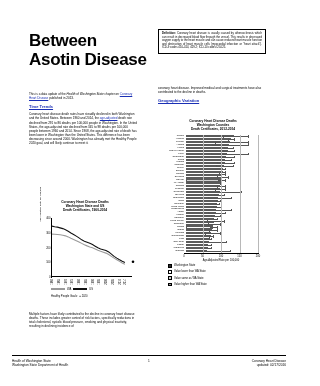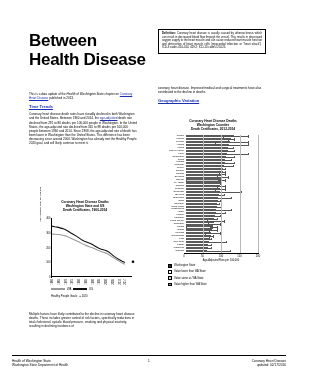--- a/index.html
+++ b/index.html
@@ -98,21 +98,21 @@
   .ft-ctr{position:absolute;left:0;right:0;top:4px;text-align:center;font-size:3.2px;}
   .ft-right{position:absolute;right:12px;top:4px;text-align:right;font-size:3.2px;line-height:4.4px;}
 </style>
 </head>
 <body>
 
 <div class="page">
 
   <div class="title">
     <div>Between</div>
-    <div>Health Disease</div>
+    <div>Asotin Disease</div>
   </div>
 
   <div class="defbox">
     <b>Definition:</b><span> Coronary heart disease is usually caused by atherosclerosis which can result in decreased blood flow through the vessel. This results in decreased oxygen supply to the heart muscle and can cause reduced heart muscle function and destruction of heart muscle cells (myocardial infarction or "heart attack"). ICD-9 codes 410-414, 429.2; ICD-10 codes I20-I25.</span>
   </div>
 
   <div class="colL">
     <p class="para">
       <span>This is a data update of the </span><i>Health of Washington State</i><span> chapter on </span><a class="lnk" href="#">Coronary Heart Disease</a><span> published in 2013.</span>
     </p>

